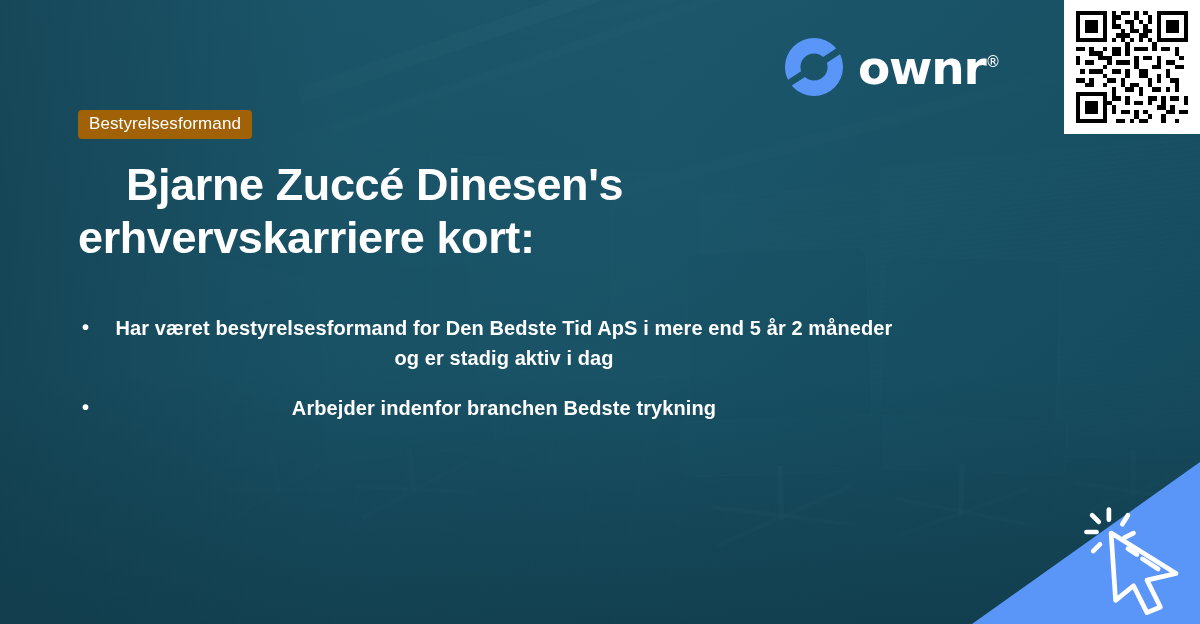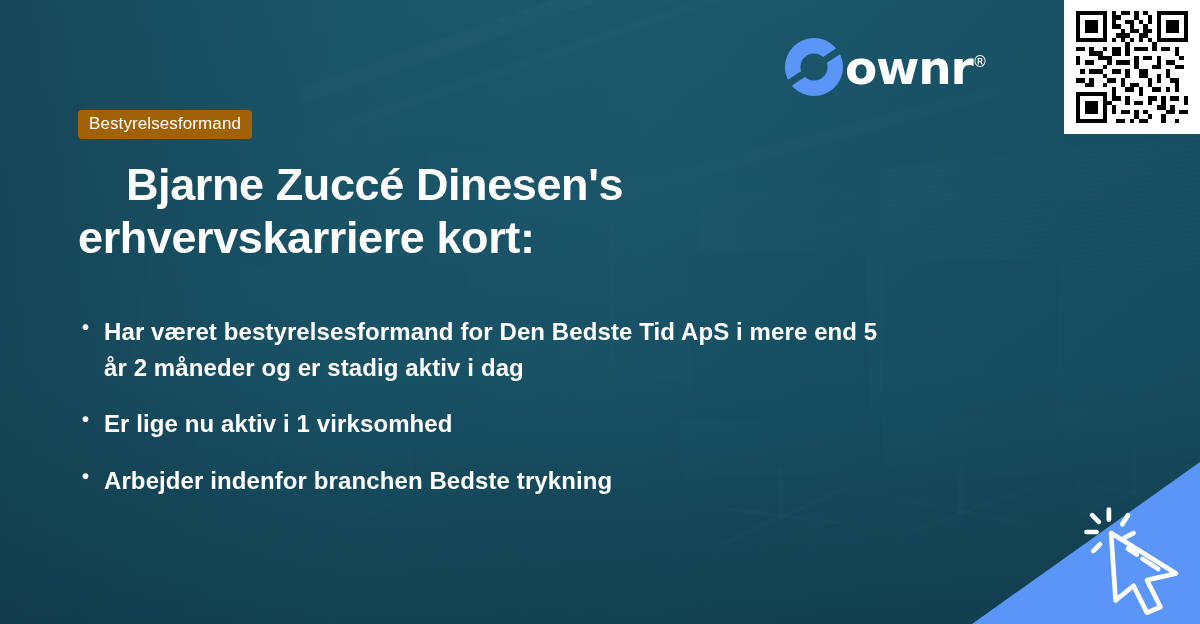--- a/index.html
+++ b/index.html
@@ -156,21 +156,21 @@
     width: 136px; height: 134px;
     background: #ffffff;
     display: flex; align-items: center; justify-content: center;
   }
   .qr-panel svg { display:block; }
 
   
   .logo {
     position: absolute;
     left: 783px; top: 36px;
-    display: flex; align-items: center; 
+    display: flex; align-items: center; gap: 13px;
   }
   .logo-mark { width: 62px; height: 62px; display:block; }
   .logo-word {
     font-size: 47px;
     font-weight: 700;
     color: #ffffff;
     letter-spacing: -1.2px;
     line-height: 1;
     position: relative;
     font-family: "DejaVu Sans", sans-serif;
@@ -206,28 +206,29 @@
   .headline .l1 { font-weight: 700; display: block; margin-left: 48px; }
   .headline .l2 { font-weight: 700; display: block; }
 
   .bullets {
     margin-top: 50px;
     list-style: none;
     padding: 0;
   }
   .bullets li {
     color: #ffffff;
-    font-size: 24px;
+    font-size: 20px;
     font-weight: 700;
     line-height: 1.48;
     margin-bottom: 21px;
     padding-left: 26px;
     position: relative;
     max-width: 800px;
     letter-spacing: .1px;
+    text-align: center;
   }
   .bullets li::before {
     content: "\2022";
     position: absolute;
     left: 4px;
     top: -1px;
     font-size: 20px;
   }
 
   
@@ -453,21 +454,20 @@
   <div class="content">
     <div class="badge">Bestyrelsesformand</div>
 
     <div class="headline">
       <span class="l1">Bjarne Zuccé Dinesen's</span>
       <span class="l2">erhvervskarriere kort:</span>
     </div>
 
     <ul class="bullets">
       <li>Har været bestyrelsesformand for Den Bedste Tid ApS i mere end 5 år 2 måneder og er stadig aktiv i dag</li>
-      <li>Er lige nu aktiv i 1 virksomhed</li>
       <li>Arbejder indenfor branchen Bedste trykning</li>
     </ul>
   </div>
 
   <div class="corner">
     <div class="corner-tri"></div>
     <svg class="cursor-icon" viewBox="0 0 100 100">
       <g stroke="#ffffff" stroke-width="4.2" stroke-linecap="round" fill="none">
 
         <line x1="24" y1="14" x2="24" y2="5"></line>

